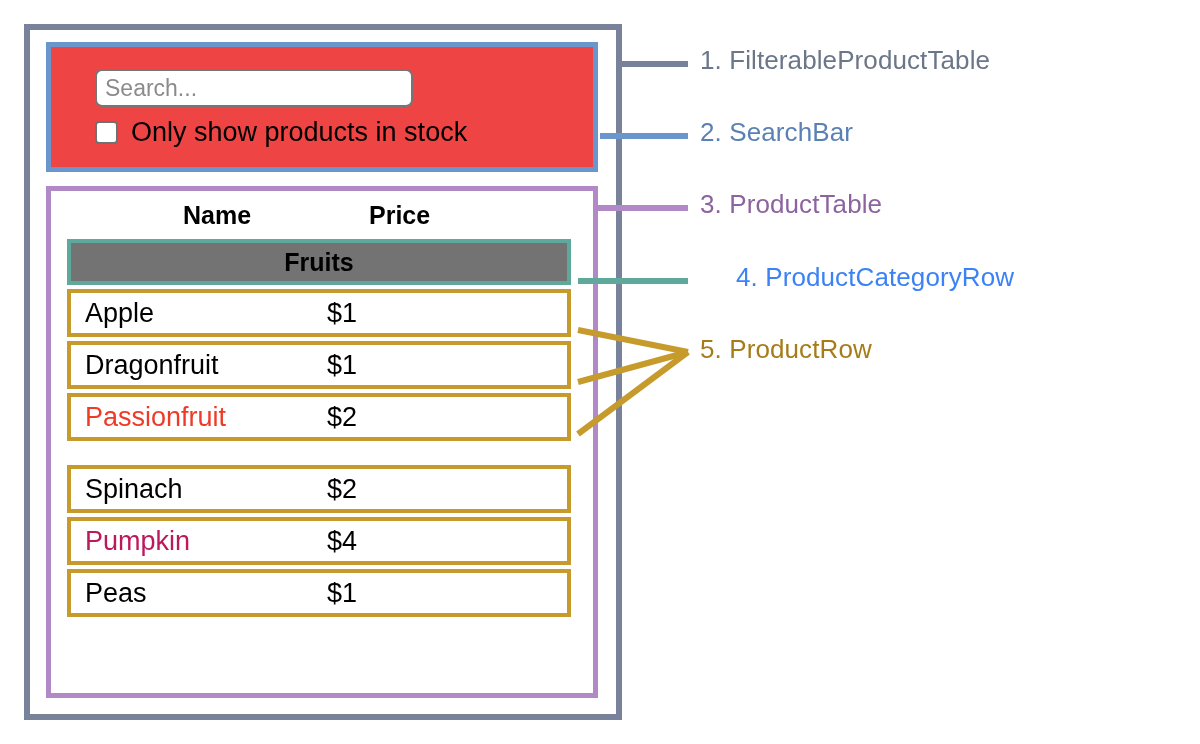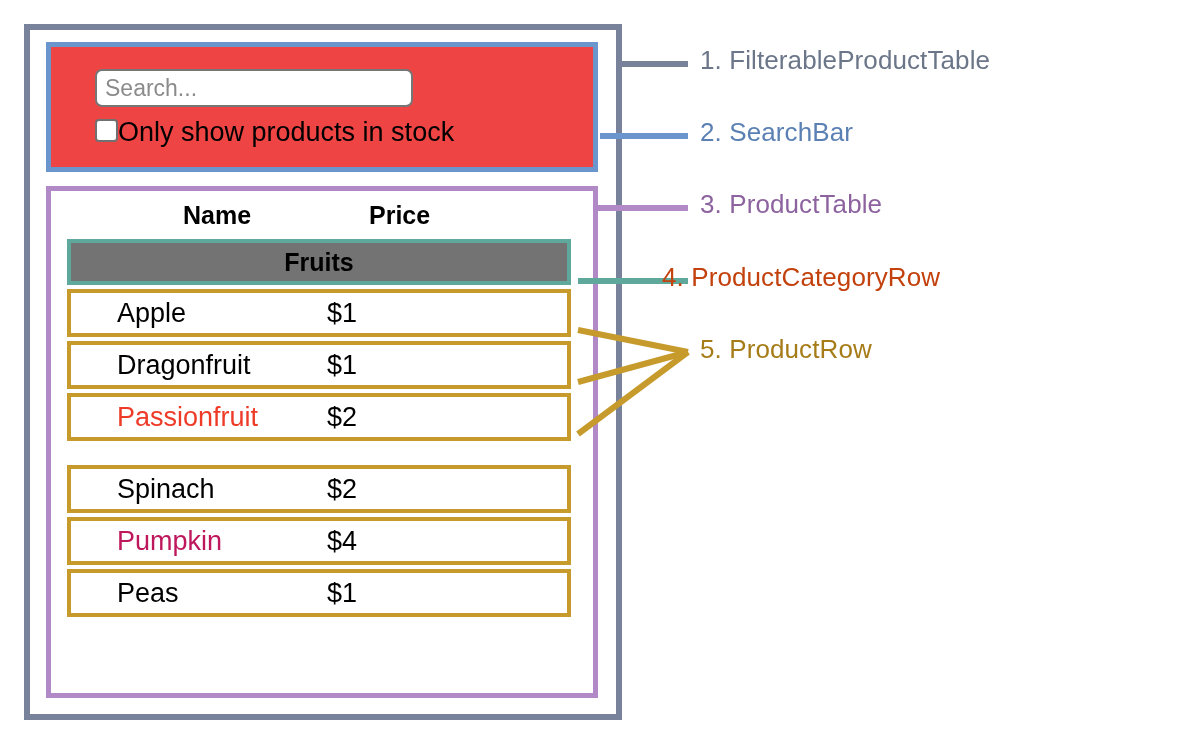--- a/index.html
+++ b/index.html
@@ -55,20 +55,22 @@
     padding: 0 8px;
     outline: none;
   }
   #search-input::placeholder { color: #8b8b8b; opacity: 1; }
 
   #stock-filter-row {
     position: absolute;
     left: 44px;
     top: 72px;
     display: flex;
+    align-items: center;
+    gap: 13px;
   }
   #stock-checkbox {
     width: 23px;
     height: 23px;
     box-sizing: border-box;
     border: 2px solid #707070;
     border-radius: 4px;
     background: #ffffff;
     flex: none;
     margin: 0;
@@ -150,21 +152,20 @@
     align-items: center;
     margin-bottom: 4px;
     position: relative;
   }
   .product-row .cell-name {
     position: absolute;
     left: 14px;
     font-size: 27px;
     color: #000000;
     line-height: 1;
-    margin-left: 32px;
   }
   .product-row .cell-price {
     position: absolute;
     left: 256px;
     font-size: 27px;
     color: #000000;
     line-height: 1;
   }
   .product-row.out-of-stock .cell-name { color: #ee3b28; }
 
@@ -255,15 +256,15 @@
 
   <polyline points="578,330 688,352" fill="none" stroke="#c79a2c" stroke-width="6"></polyline>
   <polyline points="578,382 688,352" fill="none" stroke="#c79a2c" stroke-width="6"></polyline>
   <polyline points="578,434 688,352" fill="none" stroke="#c79a2c" stroke-width="6"></polyline>
 </svg>
 
 <div id="annotation-labels">
   <div class="ann-label" id="ann-1" style="position: absolute; left: 700px; top: 47px; color: rgb(107, 118, 137);">1. FilterableProductTable</div>
   <div class="ann-label" id="ann-2" style="position: absolute; left: 700px; top: 119px; color: rgb(91, 129, 180);">2. SearchBar</div>
   <div class="ann-label" id="ann-3" style="position: absolute; left: 700px; top: 191px; color: rgb(141, 99, 159);">3. ProductTable</div>
-  <div class="ann-label" id="ann-4" style="position: absolute; left: 662px; top: 264px; color: #c2410c;">4. ProductCategoryRow</div>
+  <div class="ann-label" id="ann-4" style="position: absolute; left: 736px; top: 264px; color: #3b82f6;">4. ProductCategoryRow</div>
   <div class="ann-label" id="ann-5" style="position: absolute; left: 700px; top: 336px; color: rgb(166, 124, 24);">5. ProductRow</div>
 </div>
 
 </body></html>

